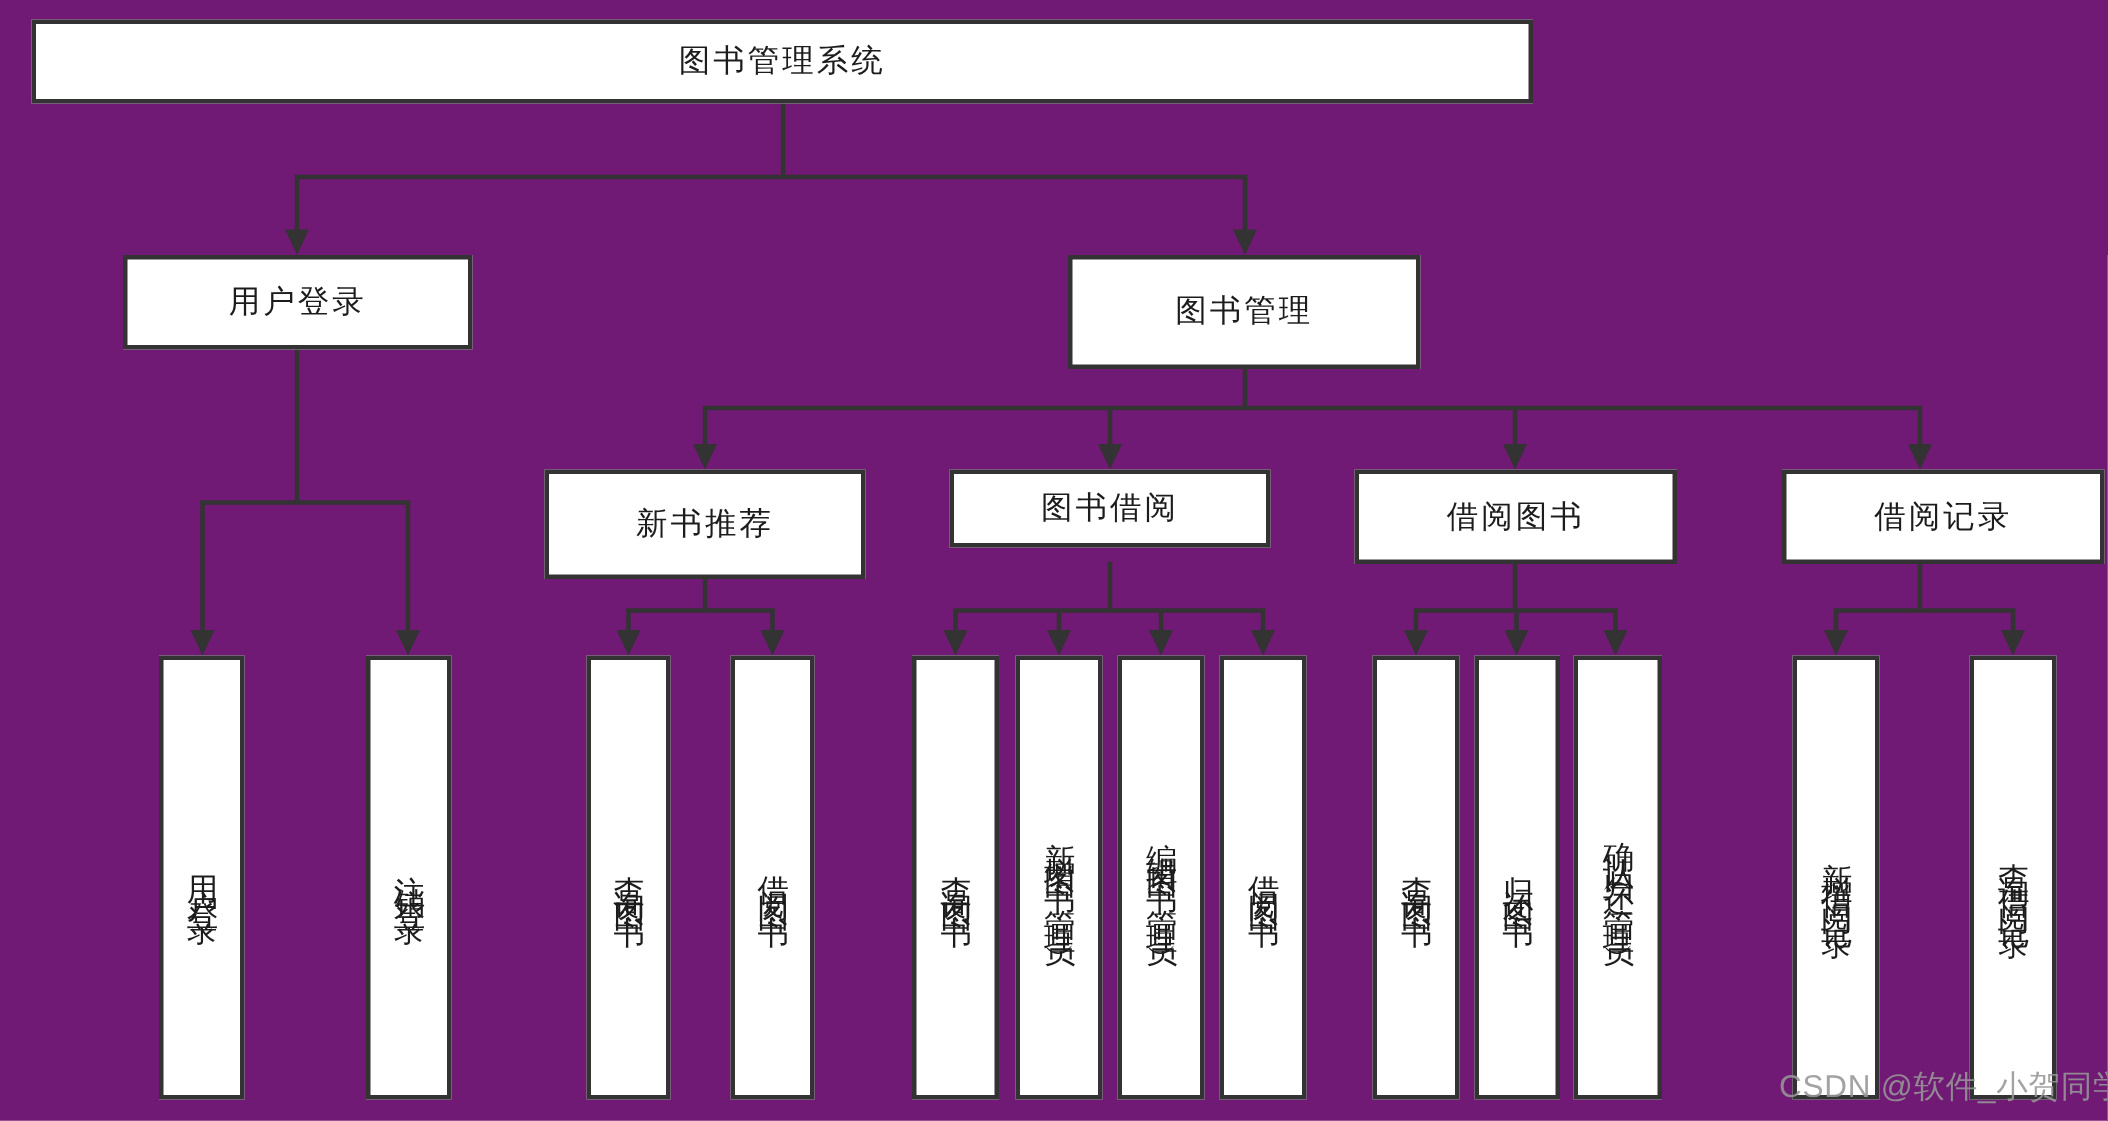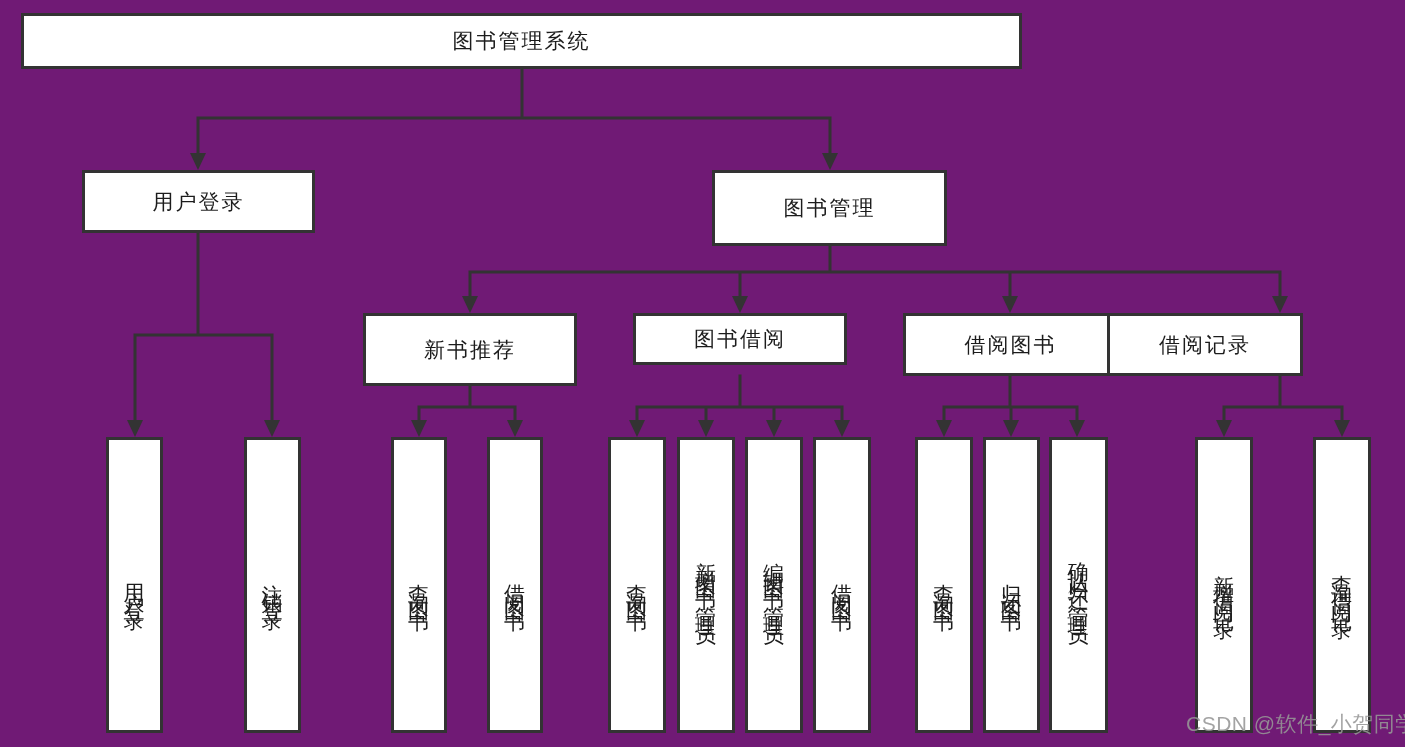--- a/index.html
+++ b/index.html
@@ -97,21 +97,21 @@
 
   <div class="node" style="left:363px;top:313px;width:214px;height:73px">
     <span class="label">新书推荐</span>
   </div>
   <div class="node" style="left:633px;top:313px;width:214px;height:52px">
     <span class="label">图书借阅</span>
   </div>
   <div class="node" style="left:903px;top:313px;width:215px;height:63px">
     <span class="label">借阅图书</span>
   </div>
-  <div class="node" style="left:1107px;top:313px;width:196px;height:63px">
+  <div class="node" style="left:1188px;top:313px;width:215px;height:63px">
     <span class="label">借阅记录</span>
   </div>
 
   <div class="node v" style="left:106px;top:437px;width:57px;height:296px">
     <span class="label">用户登录</span>
   </div>
   <div class="node v" style="left:244px;top:437px;width:57px;height:296px">
     <span class="label">注销登录</span>
   </div>
 

